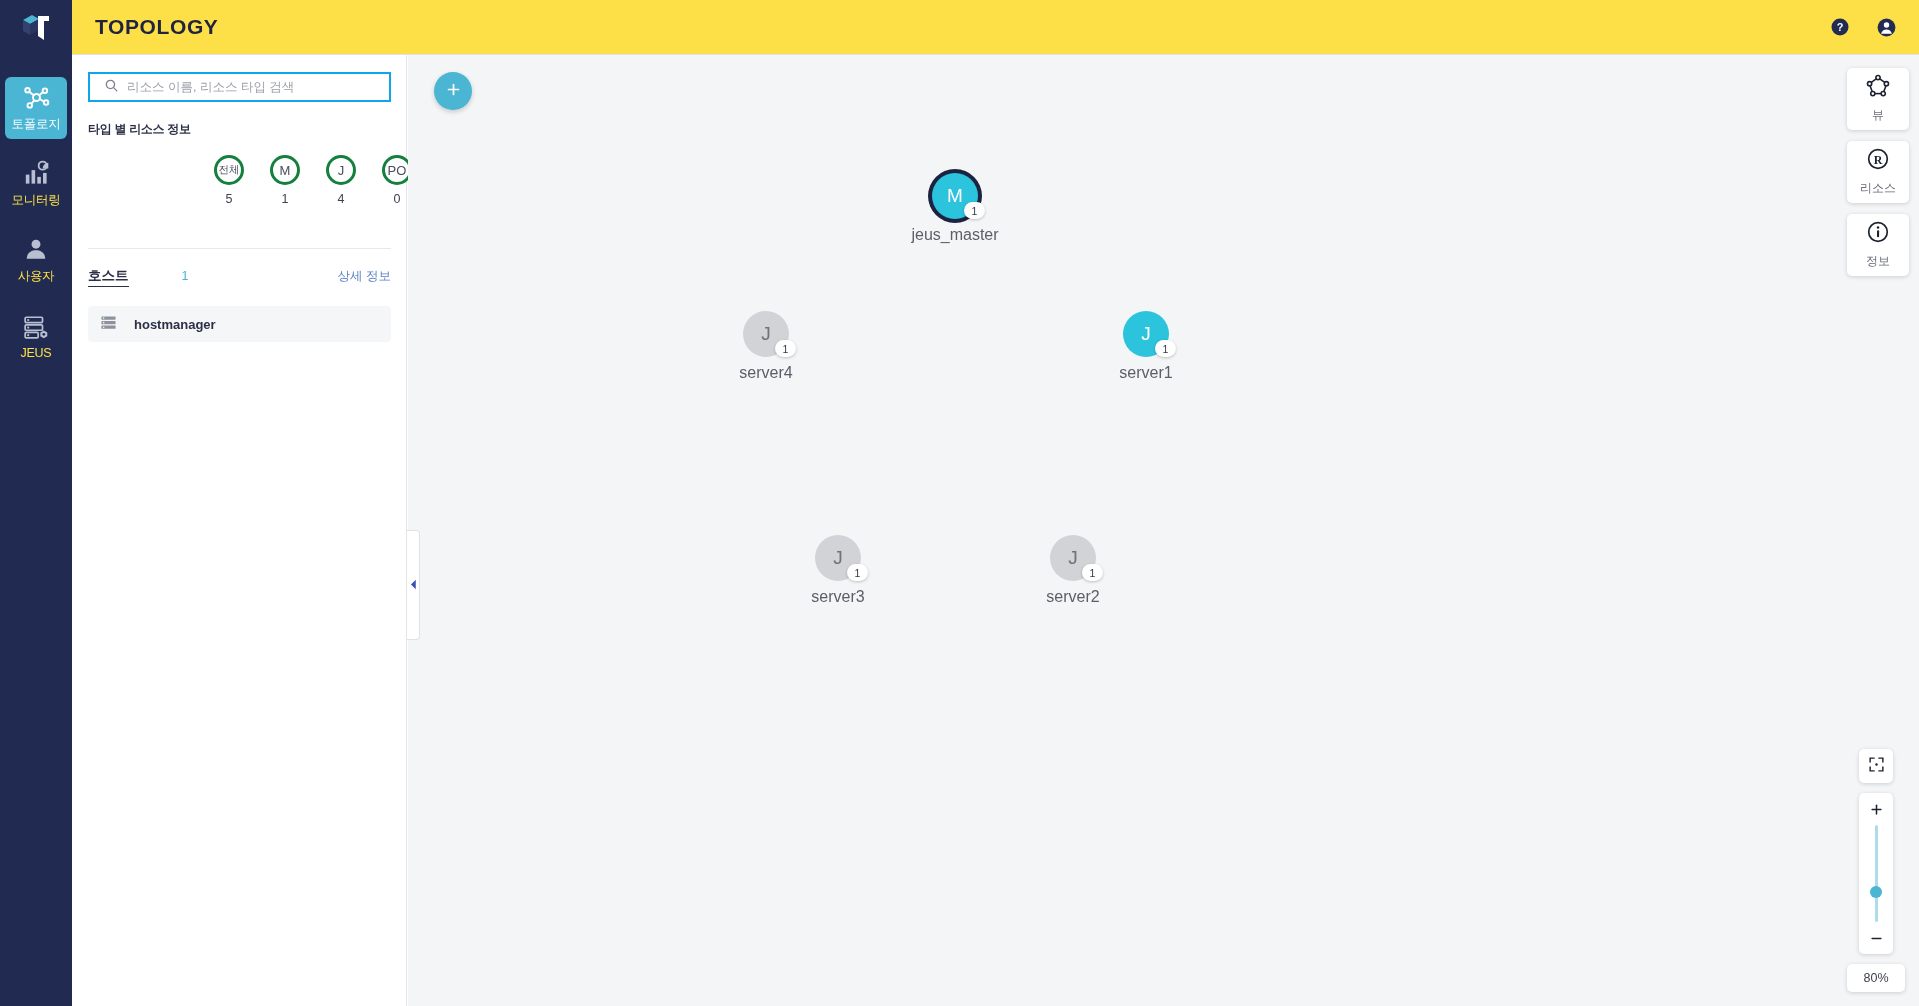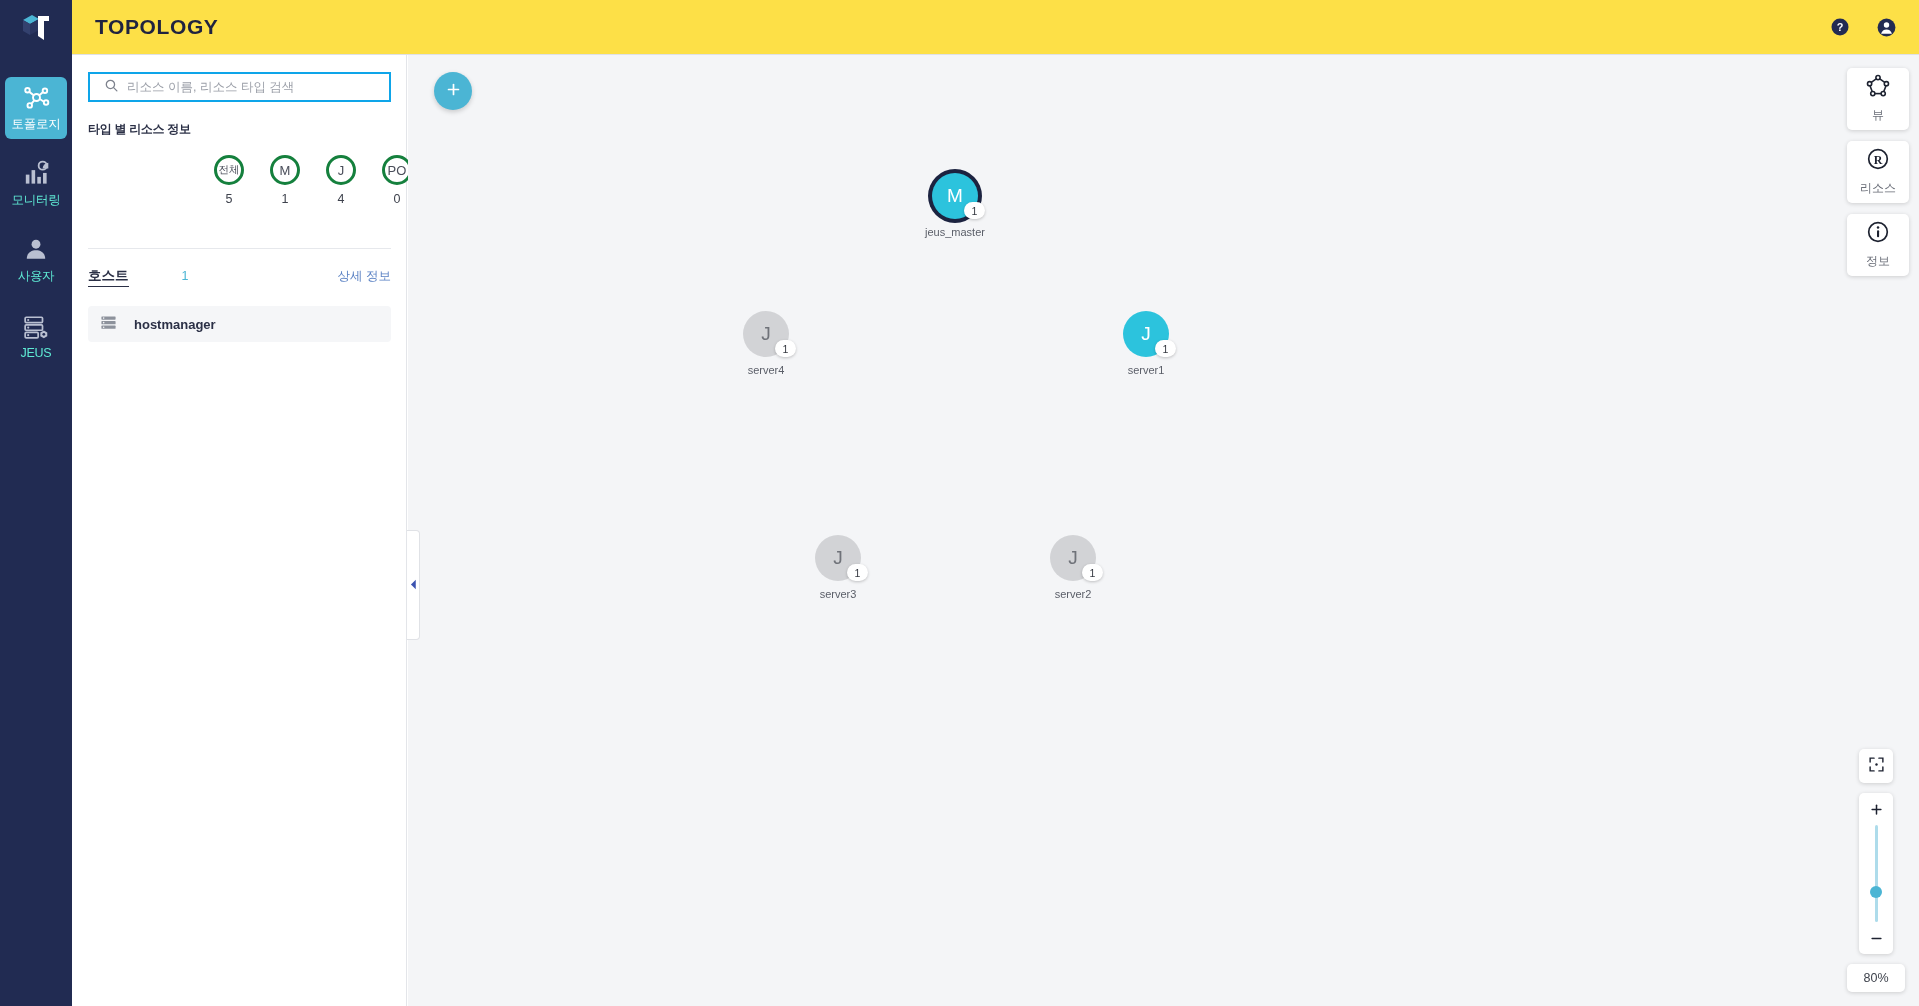--- a/index.html
+++ b/index.html
@@ -22,21 +22,21 @@
     display: flex; align-items: center; justify-content: center;
   }
   .nav-item {
     width: 62px; height: 62px; margin-top: 14px; border-radius: 6px;
     display: flex; flex-direction: column; align-items: center; justify-content: center;
     cursor: pointer;
   }
   .nav-item.active { background: #4BB5D4; }
   .nav-item .nav-ico { height: 28px; display:flex; align-items:center; justify-content:center; }
   .nav-item .nav-lbl {
-    margin-top: 5px; font-size: 12.5px; color: #5eead4; letter-spacing: -0.3px;
+    margin-top: 5px; font-size: 12.5px; color: #fde047; letter-spacing: -0.3px;
     white-space: nowrap;
   }
   .nav-item.active .nav-lbl { color: #ffffff; }
   #nav-item-topology { margin-top: 22px; }
 
   
   #header {
     position: absolute; left: 72px; top: 0; width: 1847px; height: 55px;
     background: #fde047; border-bottom: 1px solid #dfe1e6;
     display: flex; align-items: center;
@@ -146,21 +146,21 @@
   .topo-node .circ.accent.ringed { box-shadow: 0 0 0 4px #1c2340; }
   .topo-node .badge {
     position: absolute; left: 59px; top: 29px;
     min-width: 21px; height: 17px; padding: 0 5px;
     background: #ffffff; border-radius: 9px;
     box-shadow: 0 1px 3px rgba(0,0,0,0.22);
     display: flex; align-items: center; justify-content: center;
     font-size: 10.5px; color: #33373f;
   }
   .topo-node .nlabel {
-    margin-top: 7px; text-align: center; font-size: 11px; color: #5a5e68;
+    margin-top: 7px; text-align: center; font-size: 16px; color: #5a5e68;
     white-space: nowrap;
   }
 
   
   #right-tools {
     position: absolute; right: 10px; top: 13px;
     display: flex; flex-direction: column; gap: 11px;
   }
   .tool-btn {
     width: 62px; height: 62px; background: #ffffff; border-radius: 5px;

